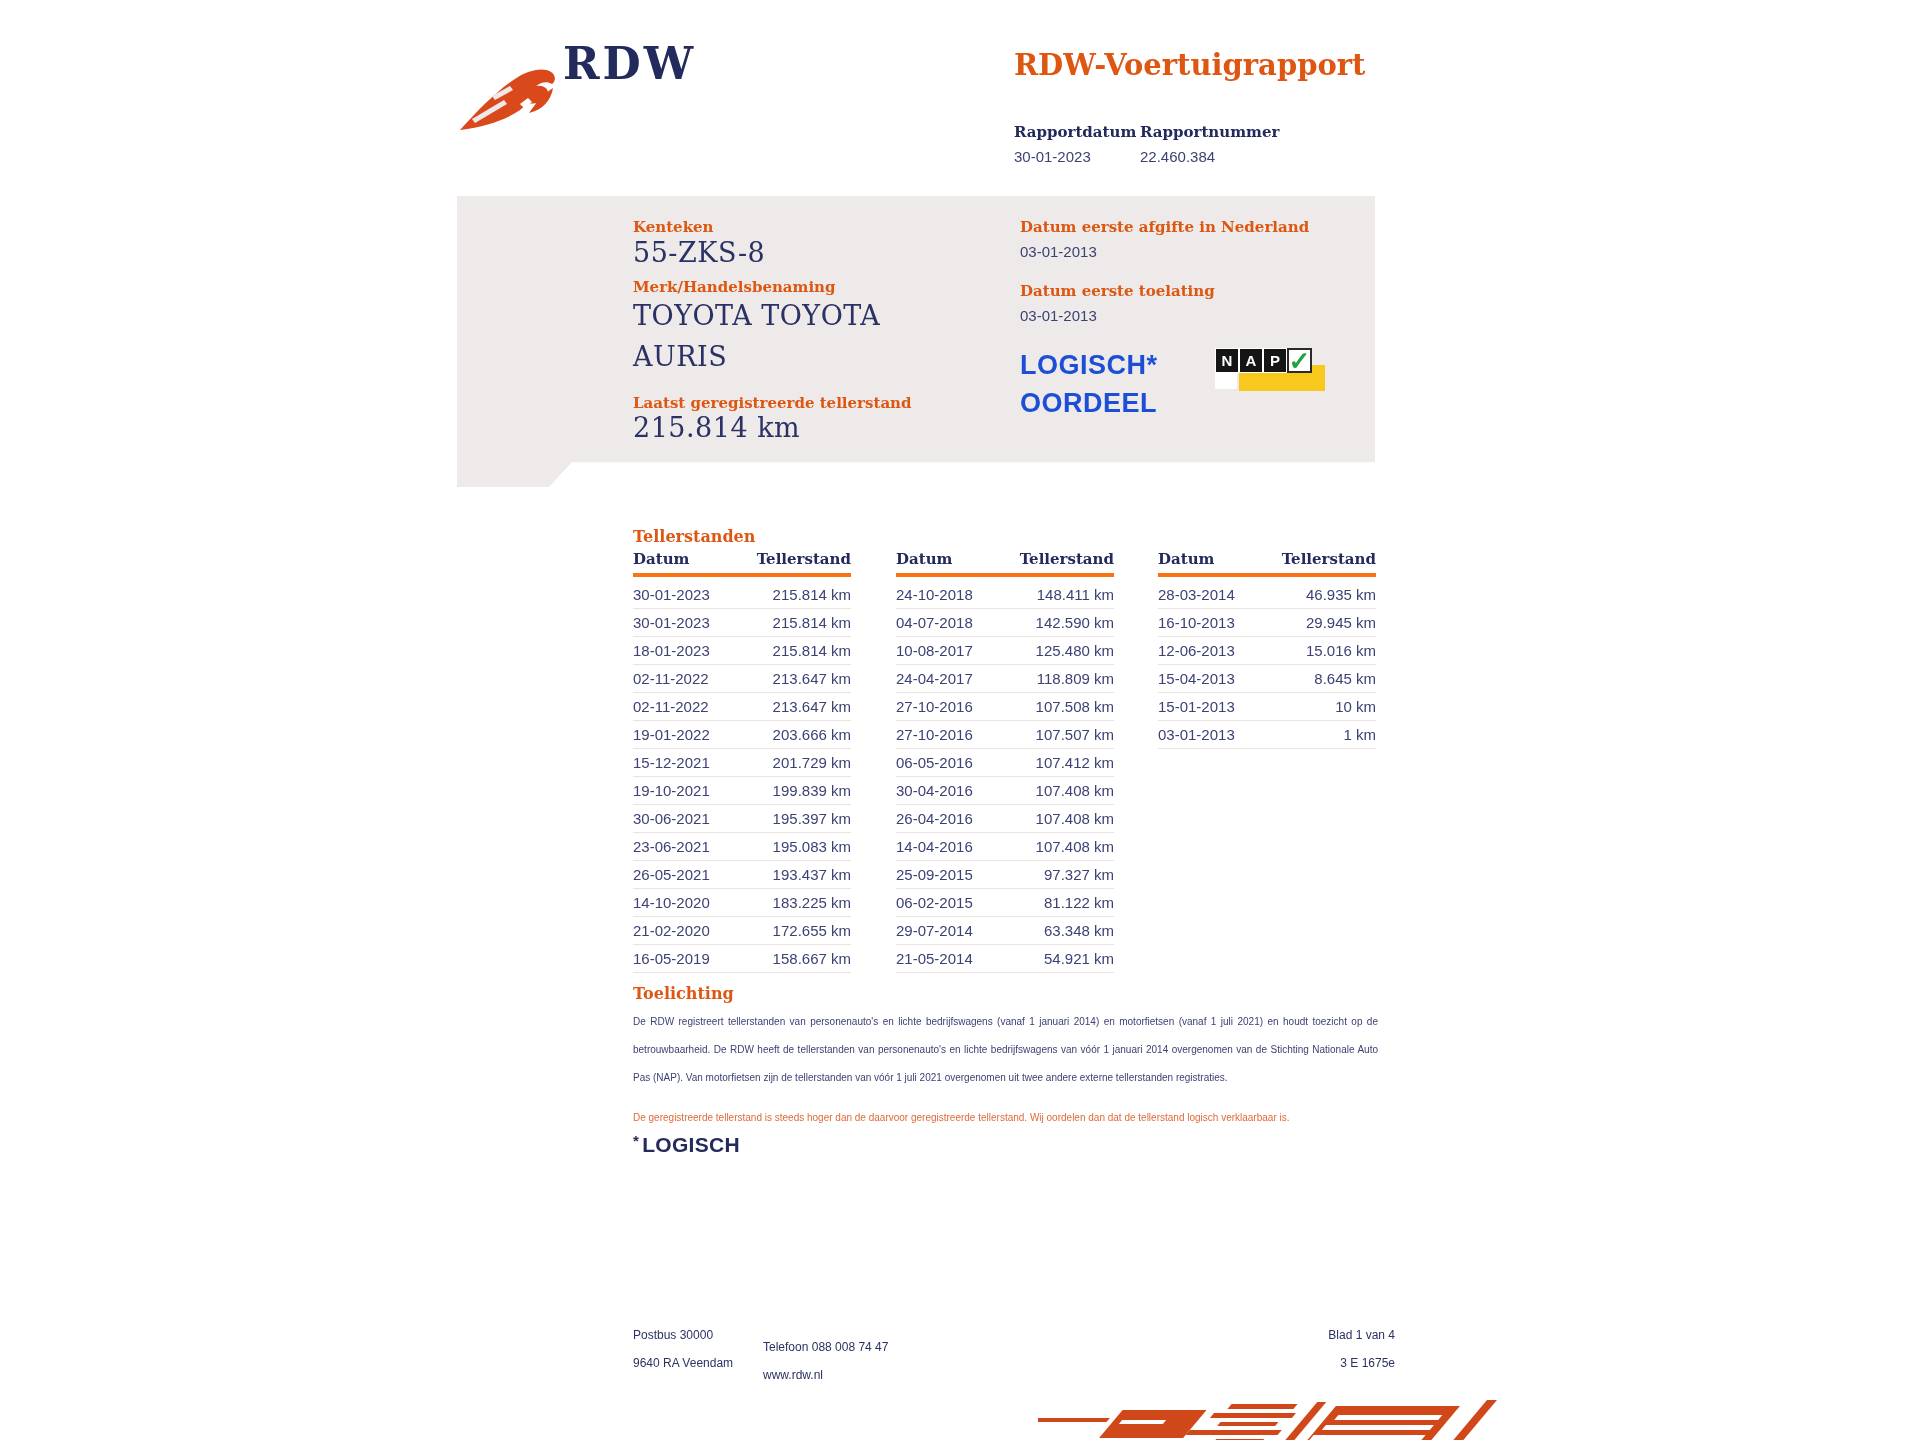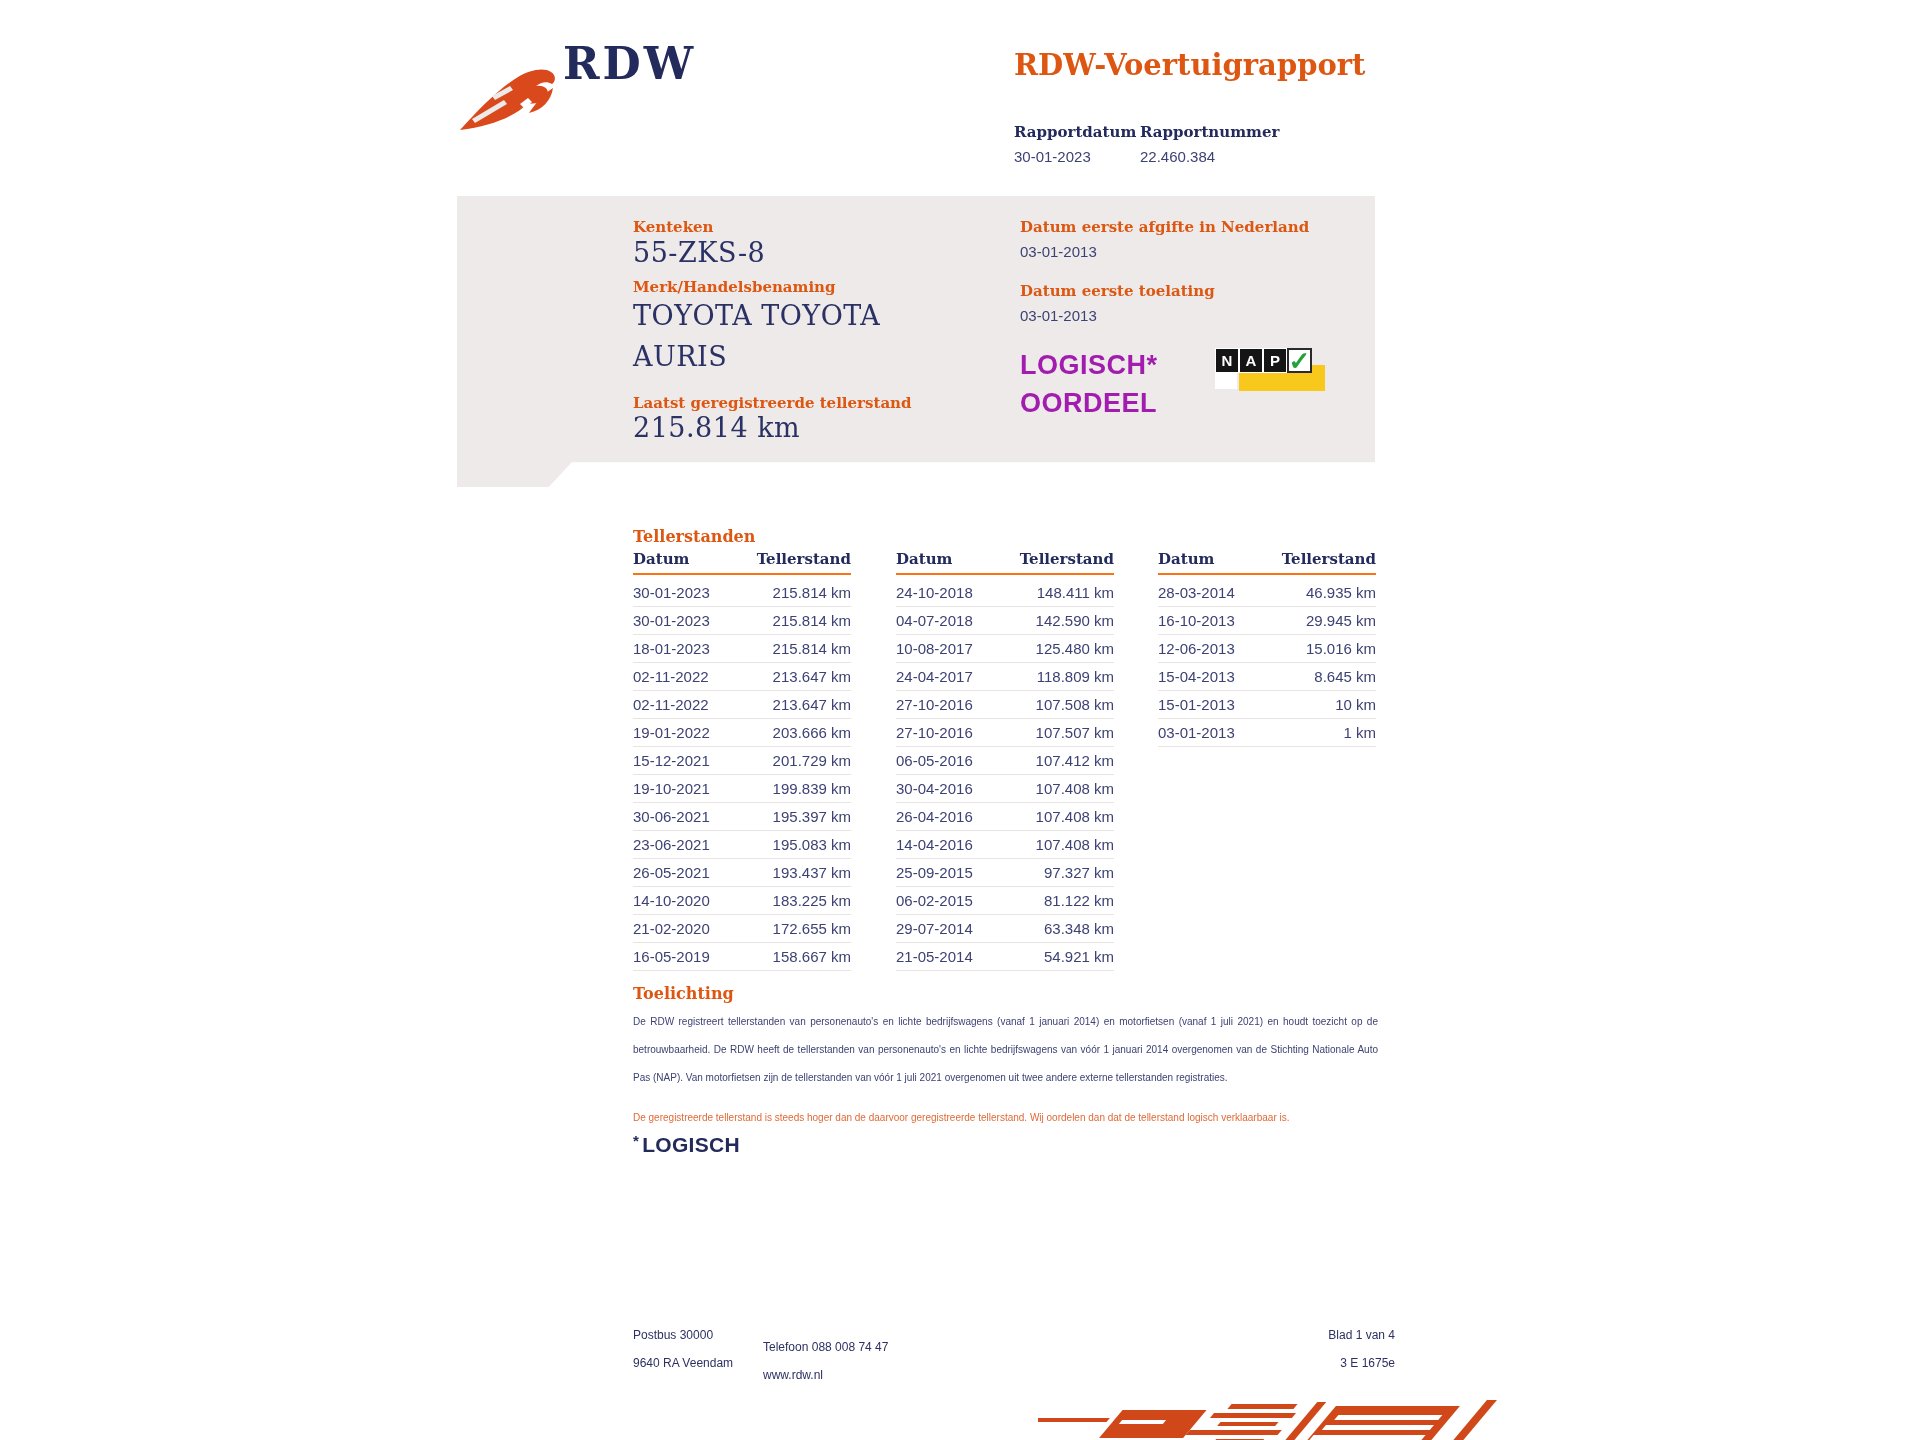--- a/index.html
+++ b/index.html
@@ -28,21 +28,21 @@
   .panel {
     position:absolute; left:457px; top:196px; width:918px; height:291px;
     background:#edeae9;
     clip-path:polygon(0 0, 100% 0, 100% 91.5%, 12.5% 91.5%, 10% 100%, 0 100%);
   }
   .panel .item { position:absolute; }
   .lbl { font-family:"DejaVu Serif", serif; font-weight:bold; font-size:15px; color:#dd5712; }
   .bigval { font-family:"DejaVu Serif", serif; font-size:27px; color:#2b3165; letter-spacing:0.5px; }
   .smallval { font-size:15px; color:#3d4274; }
   .oordeel {
-    font-weight:bold; font-size:27px; line-height:38px; color:#a21caf; letter-spacing:0.5px;
+    font-weight:bold; font-size:27px; line-height:38px; color:#1d4ed8; letter-spacing:0.5px;
   }
 
   
   .nap { position:absolute; left:758px; top:152px; width:112px; height:52px; }
   .nap-yellow { position:absolute; left:24px; top:17px; width:86px; height:26px; background:#f8c81c; }
   .nap-white { position:absolute; left:0px; top:23px; width:22px; height:18px; background:#ffffff; }
   .nap-tiles { position:absolute; left:0; top:0; display:flex; }
   .nap-tile {
     width:22px; height:23px; background:#151515; color:#ffffff;
     border:1px solid #ffffff; display:flex; align-items:center; justify-content:center;
@@ -55,21 +55,21 @@
   }
 
   
   .section-heading {
     position:absolute; font-family:"DejaVu Serif", serif; font-weight:bold;
     font-size:16px; color:#dd5712;
   }
   .mtable { position:absolute; top:550px; width:218px; }
   .mhead {
     display:flex; justify-content:space-between; align-items:center;
-    border-bottom:2px solid #f97316; padding-bottom:5px;
+    border-bottom:4px solid #f97316; padding-bottom:5px;
     font-family:"DejaVu Serif", serif; font-weight:bold; font-size:15px; color:#232a5c;
   }
   .mrows { margin-top:4px; }
   .mrow {
     display:flex; justify-content:space-between; align-items:center;
     height:27px; border-bottom:1px solid #e7e4e3; font-size:15px; color:#3d4274;
   }
 
   
   .bodytext {

